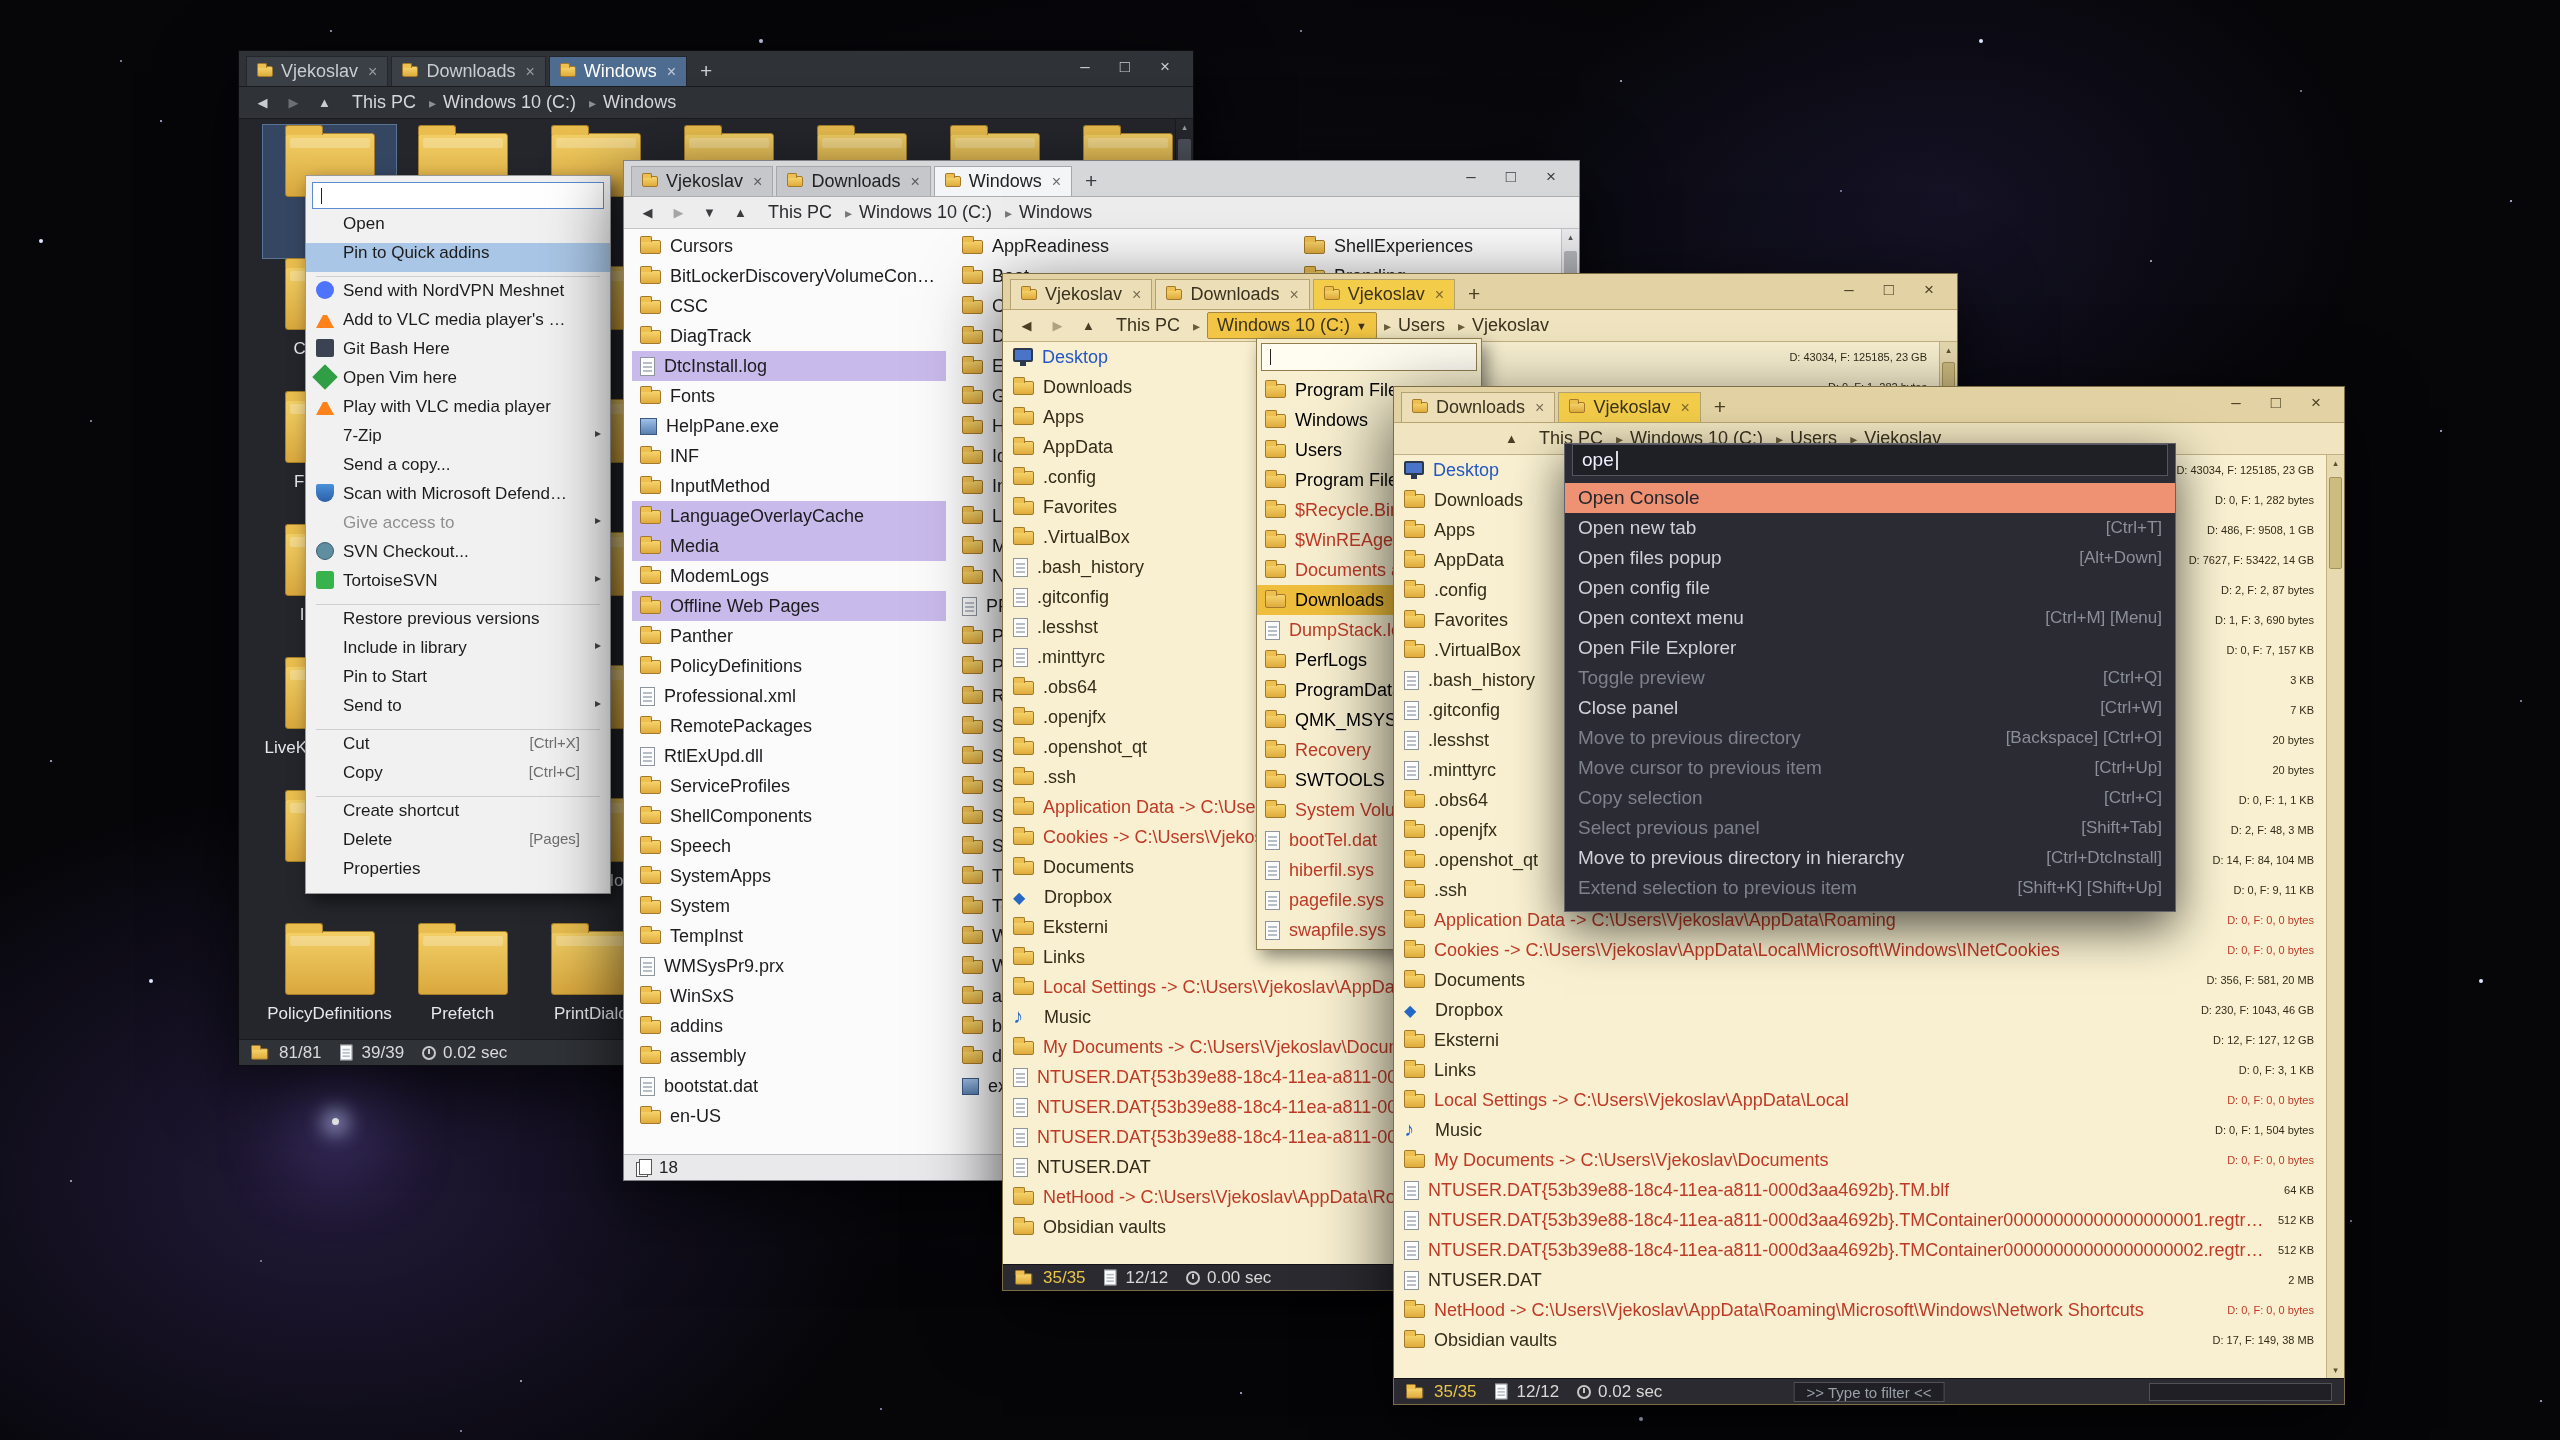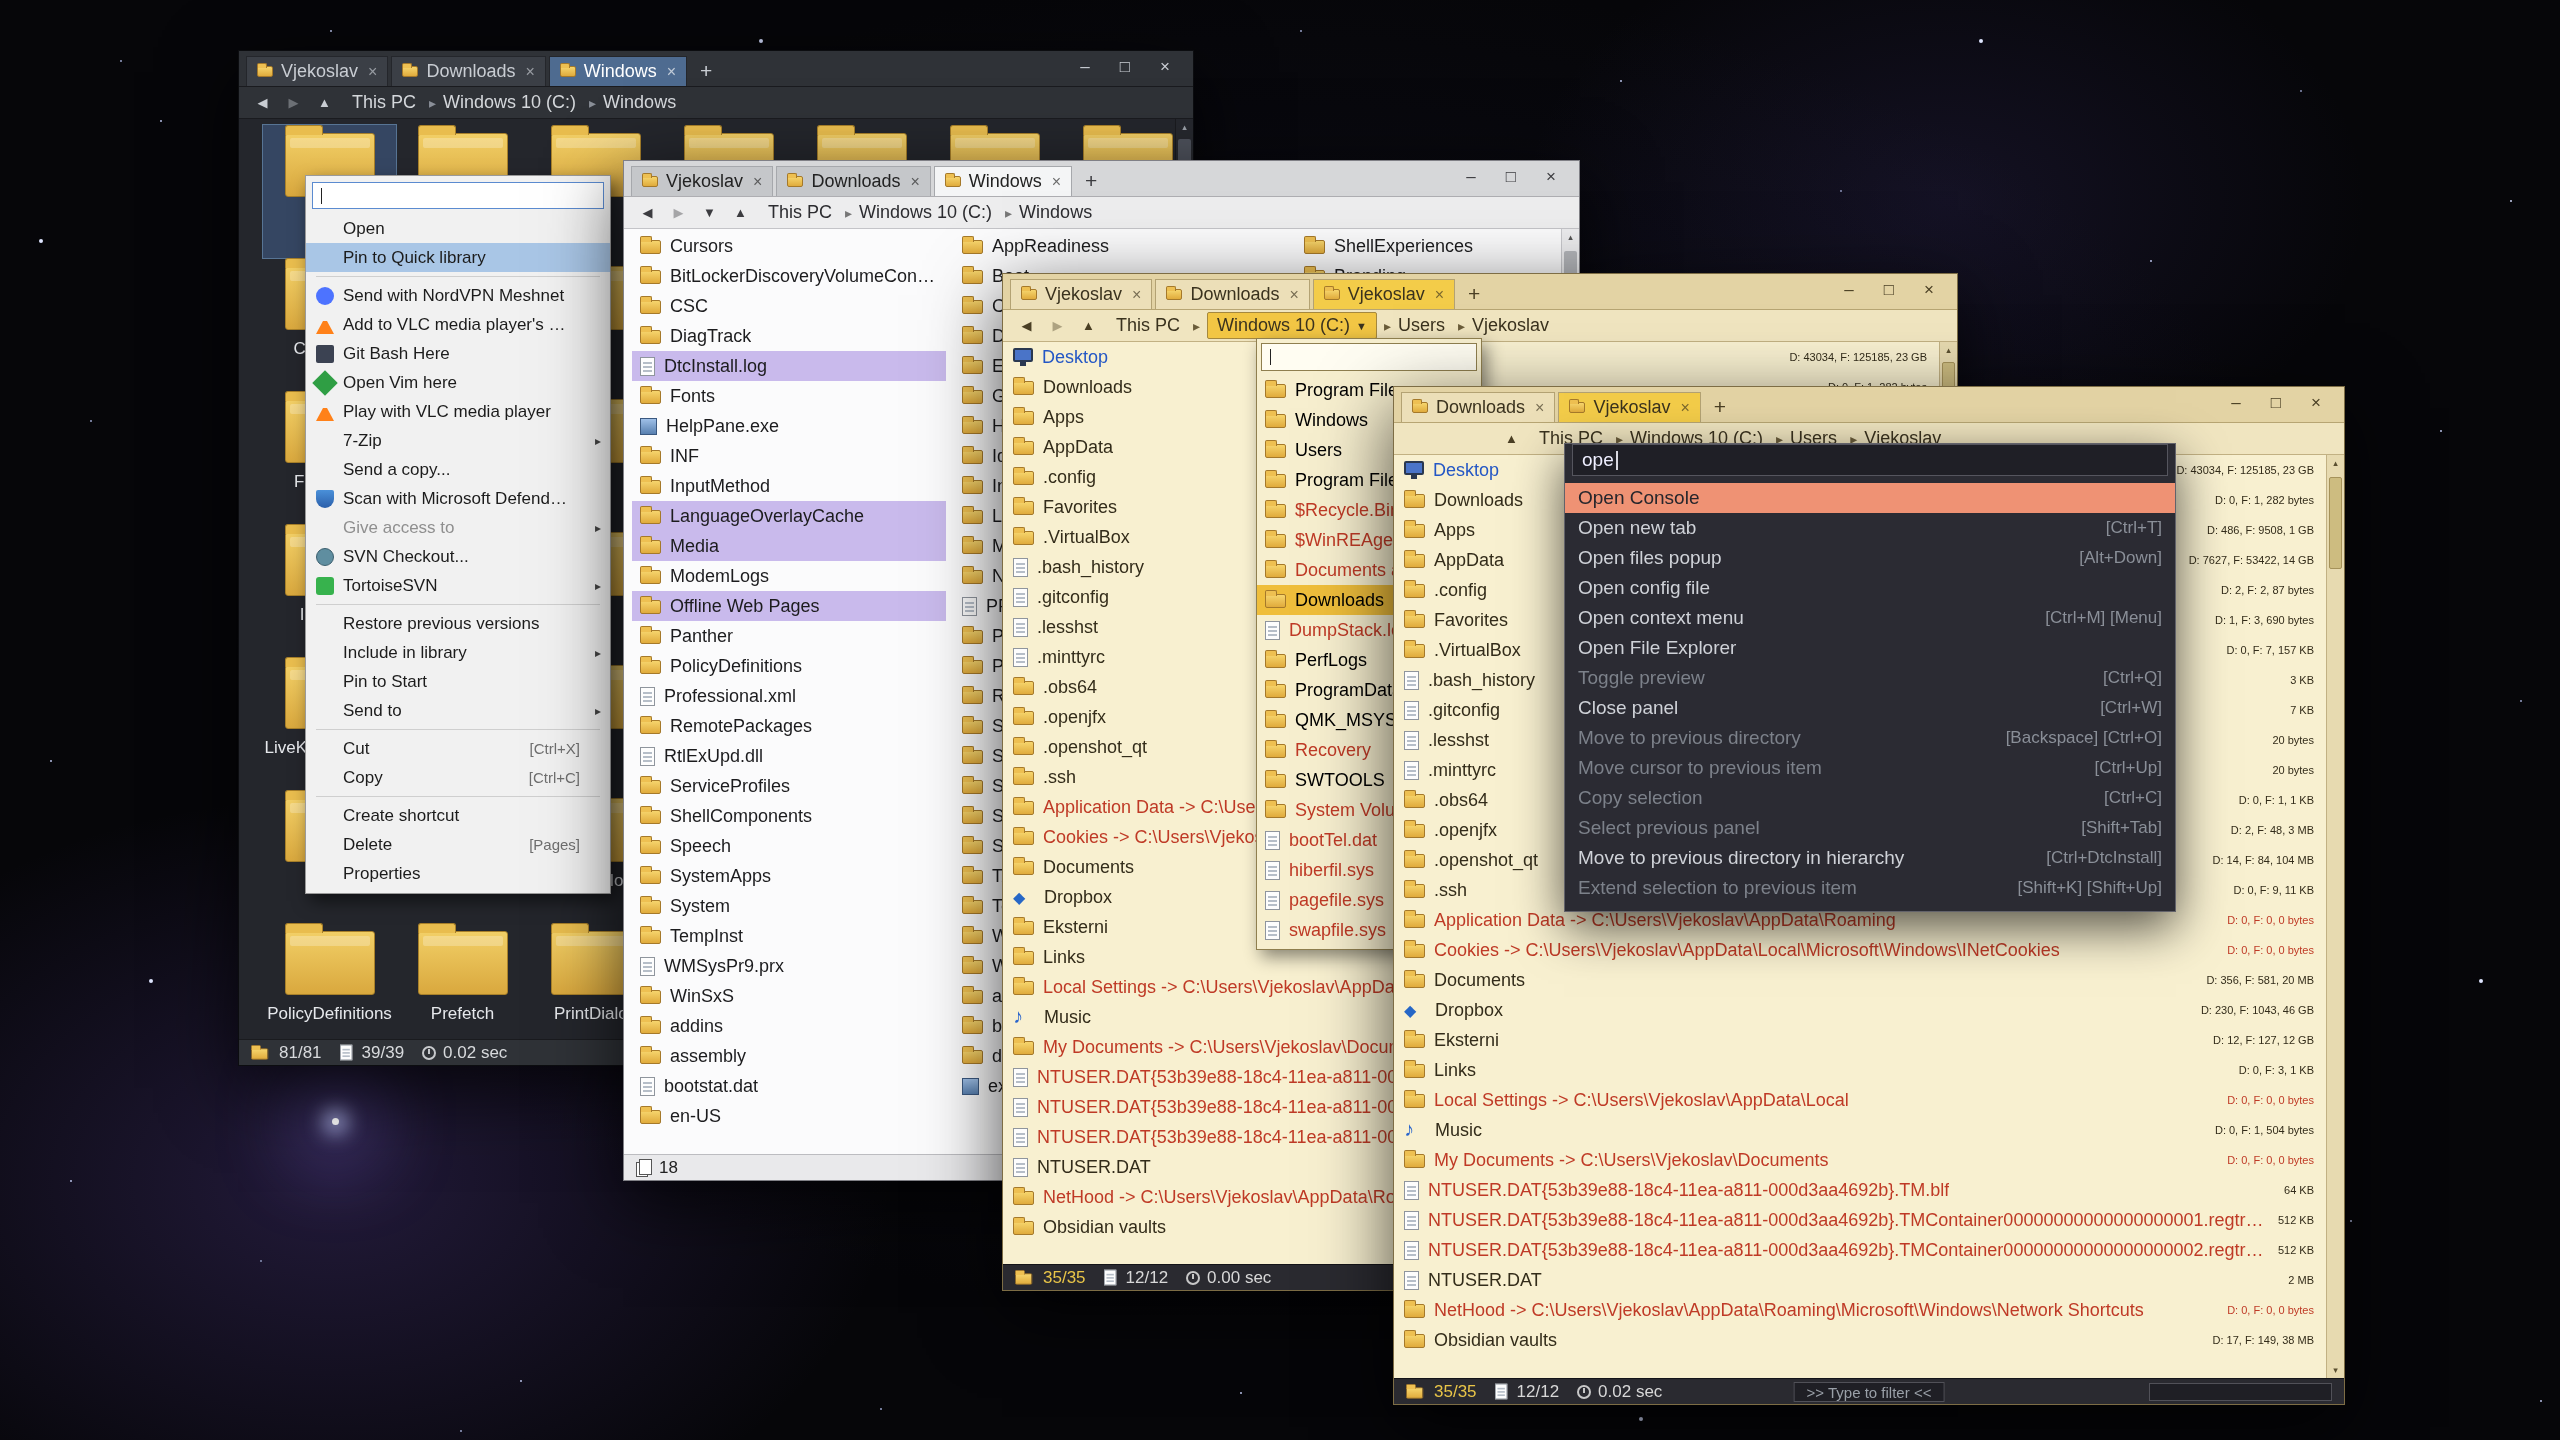--- a/index.html
+++ b/index.html
@@ -103,21 +103,21 @@
   .gcell.sel{background:rgba(82,124,186,.38);outline:1px solid rgba(130,180,235,.55)}
   .gfolder{width:90px;height:64px;background:linear-gradient(#f2cf66,#d9a83e);border:1px solid #a8802a;border-radius:3px;position:relative}
   .gfolder::before{content:"";position:absolute;top:-9px;left:-1px;width:36px;height:9px;background:#e9bd4e;border:1px solid #a8802a;border-bottom:none;border-radius:3px 3px 0 0}
   .gfolder::after{content:"";position:absolute;left:4px;top:4px;right:4px;height:10px;background:rgba(255,255,255,.25);border-radius:2px}
   .glabel{margin-top:9px;font-size:17px;color:#e6e8ec;max-width:130px;white-space:nowrap;overflow:hidden;text-align:center}
 
   
   .ctxmenu{position:absolute;left:66px;top:124px;width:306px;background:#f1f1f1;border:1px solid #9a9a9a;box-shadow:5px 7px 16px rgba(0,0,0,.55);padding:4px 0 5px;z-index:60;color:#1c1c1c}
   .rename{margin:2px 6px 5px;height:27px;background:#fff;border:1px solid #5b8bd0;display:flex;align-items:center;padding:0 6px}
   .caret-line{width:1px;height:16px;background:#222;margin-left:2px}
-  .mi{height:29px;display:flex;align-items:center;gap:9px;padding:0 9px 0 10px;font-size:17px;white-space:nowrap}
+  .mi{height:29px;display:flex;gap:9px;padding:0 9px 0 10px;font-size:17px;white-space:nowrap}
   .mi .mi-icon{width:18px;height:18px;flex:0 0 18px;display:flex;align-items:center;justify-content:center}
   .mi .lab{flex:1;overflow:hidden;text-overflow:ellipsis}
   .mi .sc{color:#6f6f6f;font-size:15px}
   .mi .subarr{width:12px;color:#444;font-size:12px;text-align:right}
   .mi.sel{background:#a9c6e6}
   .mi.dim{color:#8f8f8f}
   .mi.sep{height:0;border-top:1px solid #cfcfcf;margin:4px 10px;padding:0}
   .ic-nordvpn{width:14px;height:14px;border-radius:50%;background:#4d73ff}
   .ic-vlc{width:0;height:0;border-left:7px solid transparent;border-right:7px solid transparent;border-bottom:13px solid #ff8119}
   .ic-git{width:14px;height:14px;background:#3b4252;border-radius:2px}
@@ -530,21 +530,21 @@
 
           <div class="mi">
             <span class="mi-icon"></span>
             <span class="lab">Open</span>
             <span class="sc"></span>
             <span class="subarr"></span>
           </div>
 
           <div class="mi sel">
             <span class="mi-icon"></span>
-            <span class="lab">Pin to Quick library</span>
+            <span class="lab">Pin to Quick addins</span>
             <span class="sc"></span>
             <span class="subarr"></span>
           </div>
 
           <div class="mi sep">
             
             
             
             
           </div>

